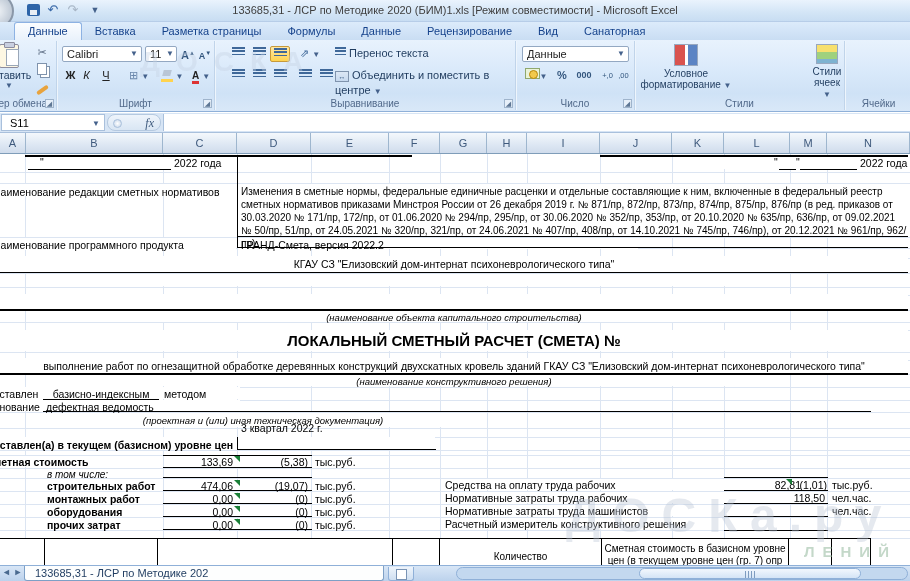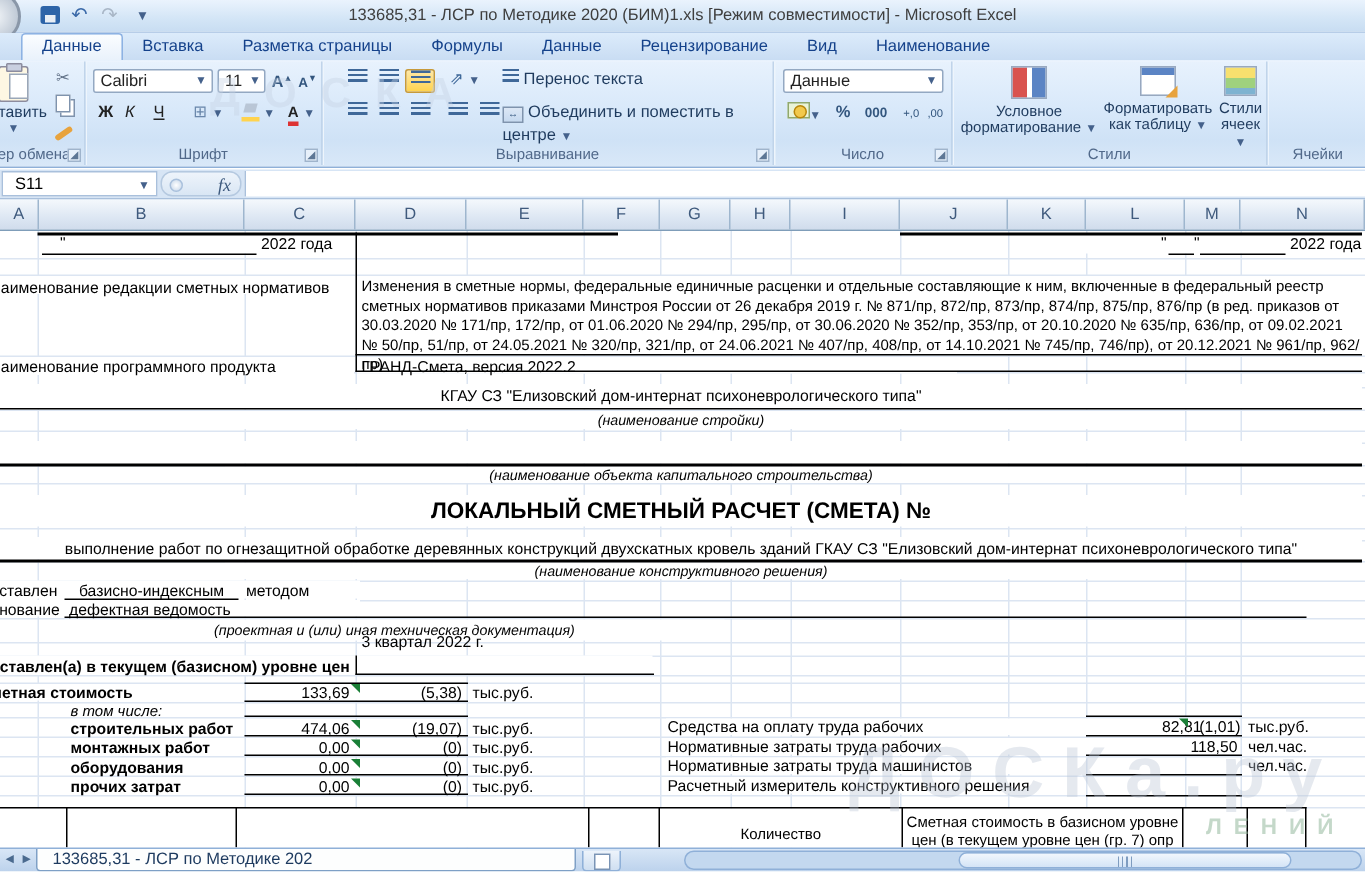--- a/index.html
+++ b/index.html
@@ -101,21 +101,21 @@
 </div>
 
 <div id="tabsrow">
   <div class="rtab active">Данные</div>
   <div class="rtab">Вставка</div>
   <div class="rtab">Разметка страницы</div>
   <div class="rtab">Формулы</div>
   <div class="rtab">Данные</div>
   <div class="rtab">Рецензирование</div>
   <div class="rtab">Вид</div>
-  <div class="rtab">Наименование</div>
+  <div class="rtab">Санаторная</div>
 </div>
 
 <div id="ribbon">
 
   <div class="grp" style="left:-30px;width:87px">
     <div class="bigbtn" style="left:16px;top:2px;width:46px">
       <div class="clip"></div>
       <div class="bb-label">Вставить</div>
       <div class="cr">▼</div>
     </div>
@@ -165,24 +165,20 @@
     <div class="rbtn" style="left:84px;top:27px;width:15px;font-size:7.5px">+,0</div>
     <div class="rbtn" style="left:100px;top:27px;width:15px;font-size:7.5px">,00</div>
     <div class="glabel">Число</div>
     <div class="lnch" style="left:107px">◢</div>
   </div>
 
   <div class="grp" style="left:635px;width:210px">
     <div class="bigbtn" style="left:5px;top:3px;width:92px">
       <span class="cfi"></span>
       <div class="sicolbl" style="position:static"><span>Условное форматирование</span> <span class="cr">▼</span></div>
-    </div>
-    <div class="bigbtn" style="left:100px;top:3px;width:74px">
-      <span class="fti"></span>
-      <div class="sicolbl" style="position:static"><span>Форматировать как таблицу</span> <span class="cr">▼</span></div>
     </div>
     <div class="bigbtn" style="left:176px;top:3px;width:32px">
       <span class="csi"></span>
       <div class="sicolbl" style="position:static"><span>Стили ячеек</span> <span class="cr">▼</span></div>
     </div>
     <div class="glabel">Стили</div>
   </div>
 
   <div class="grp" style="left:845px;width:67px;border-right:none">
 
@@ -345,21 +341,20 @@
   <div class="dt" style="left:774px;top:2px">"</div>
   <div class="dt" style="left:796px;top:2px">"</div>
   <div class="dt" style="left:860px;top:3px">2022 года</div>
 
   <div class="dt" style="left:-7px;top:32px">Наименование редакции сметных нормативов</div>
   <div class="dt" style="left:241px;top:31px;width:666px;white-space:normal;font-size:10px;line-height:13px">Изменения в сметные нормы, федеральные единичные расценки и отдельные составляющие к ним, включенные в федеральный реестр сметных нормативов приказами Минстроя России от 26 декабря 2019 г. № 871/пр, 872/пр, 873/пр, 874/пр, 875/пр, 876/пр (в ред. приказов от 30.03.2020 № 171/пр, 172/пр, от 01.06.2020 № 294/пр, 295/пр, от 30.06.2020 № 352/пр, 353/пр, от 20.10.2020  № 635/пр, 636/пр, от 09.02.2021 № 50/пр, 51/пр, от 24.05.2021 № 320/пр, 321/пр, от 24.06.2021 № 407/пр, 408/пр, от 14.10.2021 № 745/пр, 746/пр), от 20.12.2021 № 961/пр, 962/пр)</div>
   <div class="dt" style="left:-7px;top:85px">Наименование программного продукта</div>
   <div class="dt" style="left:241px;top:85px">ГРАНД-Смета, версия 2022.2</div>
 
   <div class="dt ctr" style="left:0;top:104px;width:908px">КГАУ СЗ "Елизовский дом-интернат психоневрологического типа"</div>
-  <div class="dt cap ctr" style="left:0;top:121px;width:908px">(наименование стройки)</div>
   <div class="dt cap ctr" style="left:0;top:158px;width:908px">(наименование объекта капитального строительства)</div>
 
   <div class="dt ctr bold" style="left:0;top:178px;width:908px;font-size:15px">ЛОКАЛЬНЫЙ СМЕТНЫЙ РАСЧЕТ (СМЕТА) №</div>
   <div class="dt cap ctr" style="left:0;top:222px;width:908px">(наименование конструктивного решения)</div>
   <div class="dt ctr" style="left:0;top:206px;width:908px">выполнение работ по огнезащитной обработке деревянных конструкций двухскатных кровель зданий ГКАУ СЗ "Елизовский дом-интернат психоневрологического типа"</div>
 
   <div class="dt" style="left:-14px;top:234px">Составлен</div>
   <div class="dt ctr" style="left:43px;top:234px;width:116px">базисно-индексным</div>
   <div class="dt" style="left:164px;top:234px">методом</div>
   <div class="dt" style="left:-14px;top:247px">Основание</div>

